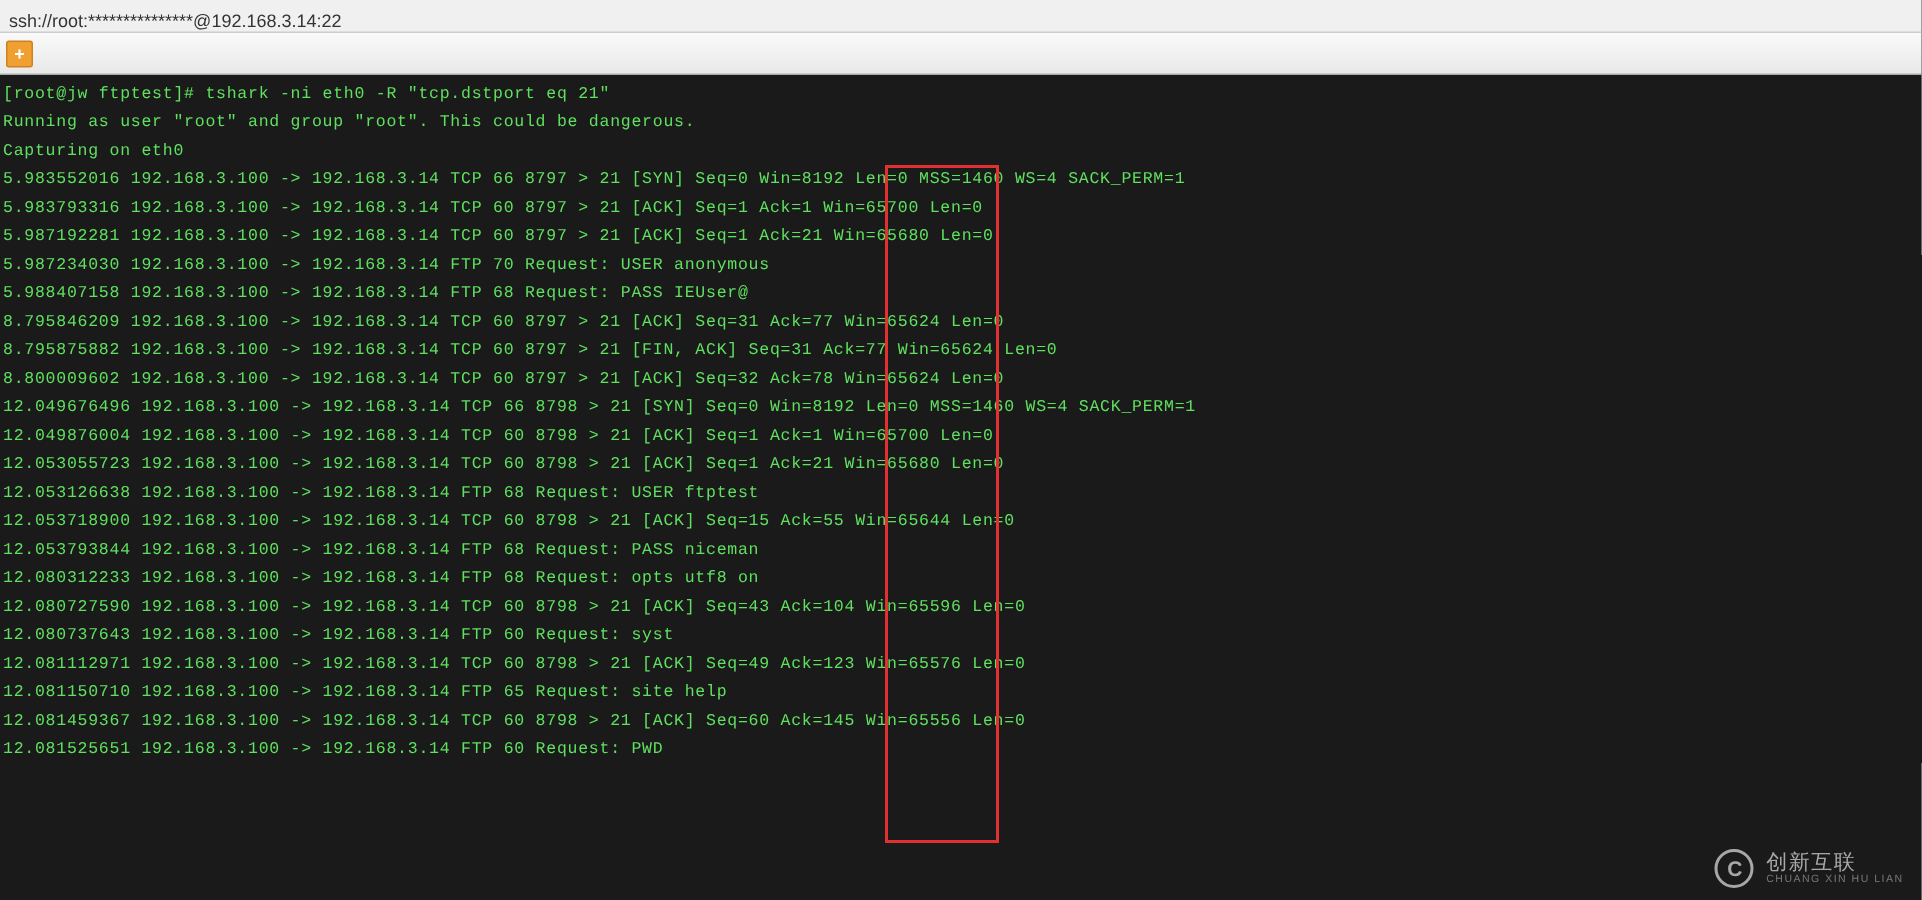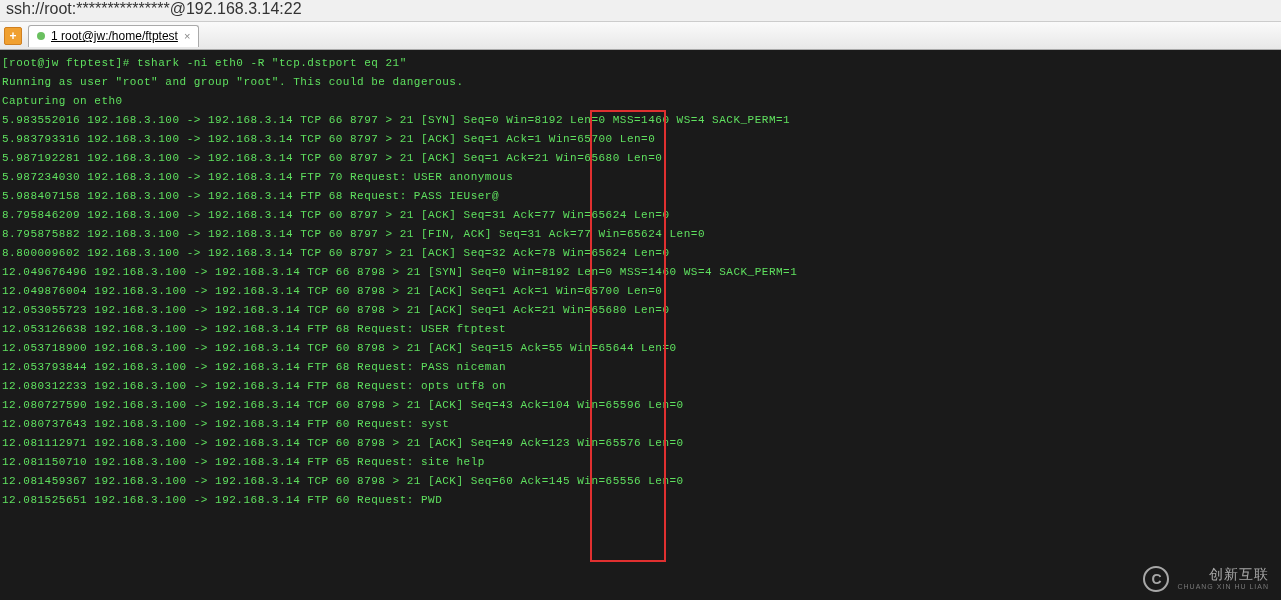--- a/index.html
+++ b/index.html
@@ -1,47 +1,42 @@
 <!DOCTYPE html>
 <html><head>
   <meta charset="utf-8">
   <style>
     * { margin: 0; padding: 0; box-sizing: border-box; }
     body { font-family: "Microsoft YaHei", sans-serif; font-size: 12px; background: #f0f0f0; width: 1281px; height: 600px; overflow: hidden; position: relative; }
-    .title-bar { height: 22px; background: #f0f0f0; border-bottom: 1px solid #ccc; display: flex; align-items: flex-start; padding: 0 6px; font-size: 16px; color: #333; }
+    .title-bar { height: 22px; background: #f0f0f0; border-bottom: 1px solid #ccc; display: flex; align-items: flex-end; padding: 0 6px; font-size: 12px; color: #333; }
     .tab-bar { height: 28px; background: linear-gradient(#fafafa, #e8e8e8); border-bottom: 1px solid #aaa; display: flex; align-items: center; padding: 0 4px; }
     .add-tab { width: 18px; height: 18px; background: #f0a030; border: 1px solid #d08020; border-radius: 2px; margin-right: 6px; display: flex; align-items: center; justify-content: center; color: #fff; font-weight: bold; font-size: 12px; cursor: pointer; }
     .tab { height: 22px; background: #fff; border: 1px solid #aaa; border-bottom: none; border-radius: 3px 3px 0 0; display: flex; align-items: center; padding: 0 8px; font-size: 12px; gap: 6px; }
     .tab .dot { width: 8px; height: 8px; background: #6ac060; border-radius: 50%; }
     .tab .label { text-decoration: underline; color: #000; }
     .tab .close { color: #888; font-size: 11px; cursor: pointer; }
     .terminal { background: #1a1a1a; height: calc(600px - 50px); padding: 4px 2px; font-family: "Consolas", "Courier New", monospace; font-size: 11px; line-height: 19px; color: #5fe05f; white-space: pre; overflow: hidden; position: relative; letter-spacing: 0.5px; }
     .terminal .line { display: block; }
     .highlight-box { position: absolute; border: 2px solid #e03030; pointer-events: none; }
     .watermark { position: absolute; bottom: 8px; right: 12px; display: flex; align-items: center; gap: 8px; color: #c0c0c0; font-size: 13px; opacity: 0.85; }
     .watermark .logo { width: 26px; height: 26px; border: 2px solid #c0c0c0; border-radius: 50%; display: flex; align-items: center; justify-content: center; font-weight: bold; font-size: 14px; color: #c0c0c0; }
     .watermark .text { display: flex; flex-direction: column; line-height: 1.1; }
-    .watermark .cn { font-size: 14px; letter-spacing: 1px; text-align: right; }
+    .watermark .cn { font-size: 14px; letter-spacing: 1px; }
     .watermark .en { font-size: 7px; letter-spacing: 1px; color: #888; }
   </style>
 </head>
 <body>
 
 <div class="title-bar">
   <span>ssh://root:***************@192.168.3.14:22</span>
 </div>
 
 <div class="tab-bar">
   <div class="add-tab">
     <span>+</span>
-  </div>
-  <div class="tab">
-    <span class="dot"></span>
-    <span class="label">1 root@jw:/home/ftptest</span>
-    <span class="close">×</span>
   </div>
 </div>
 
 <div class="terminal" id="terminal"><span class="line">[root@jw ftptest]# tshark -ni eth0 -R "tcp.dstport eq 21"</span><span class="line">Running as user "root" and group "root". This could be dangerous.</span><span class="line">Capturing on eth0</span><span class="line">5.983552016 192.168.3.100 -&gt; 192.168.3.14 TCP 66 8797 &gt; 21 [SYN] Seq=0 Win=8192 Len=0 MSS=1460 WS=4 SACK_PERM=1</span><span class="line">5.983793316 192.168.3.100 -&gt; 192.168.3.14 TCP 60 8797 &gt; 21 [ACK] Seq=1 Ack=1 Win=65700 Len=0</span><span class="line">5.987192281 192.168.3.100 -&gt; 192.168.3.14 TCP 60 8797 &gt; 21 [ACK] Seq=1 Ack=21 Win=65680 Len=0</span><span class="line">5.987234030 192.168.3.100 -&gt; 192.168.3.14 FTP 70 Request: USER anonymous</span><span class="line">5.988407158 192.168.3.100 -&gt; 192.168.3.14 FTP 68 Request: PASS IEUser@</span><span class="line">8.795846209 192.168.3.100 -&gt; 192.168.3.14 TCP 60 8797 &gt; 21 [ACK] Seq=31 Ack=77 Win=65624 Len=0</span><span class="line">8.795875882 192.168.3.100 -&gt; 192.168.3.14 TCP 60 8797 &gt; 21 [FIN, ACK] Seq=31 Ack=77 Win=65624 Len=0</span><span class="line">8.800009602 192.168.3.100 -&gt; 192.168.3.14 TCP 60 8797 &gt; 21 [ACK] Seq=32 Ack=78 Win=65624 Len=0</span><span class="line">12.049676496 192.168.3.100 -&gt; 192.168.3.14 TCP 66 8798 &gt; 21 [SYN] Seq=0 Win=8192 Len=0 MSS=1460 WS=4 SACK_PERM=1</span><span class="line">12.049876004 192.168.3.100 -&gt; 192.168.3.14 TCP 60 8798 &gt; 21 [ACK] Seq=1 Ack=1 Win=65700 Len=0</span><span class="line">12.053055723 192.168.3.100 -&gt; 192.168.3.14 TCP 60 8798 &gt; 21 [ACK] Seq=1 Ack=21 Win=65680 Len=0</span><span class="line">12.053126638 192.168.3.100 -&gt; 192.168.3.14 FTP 68 Request: USER ftptest</span><span class="line">12.053718900 192.168.3.100 -&gt; 192.168.3.14 TCP 60 8798 &gt; 21 [ACK] Seq=15 Ack=55 Win=65644 Len=0</span><span class="line">12.053793844 192.168.3.100 -&gt; 192.168.3.14 FTP 68 Request: PASS niceman</span><span class="line">12.080312233 192.168.3.100 -&gt; 192.168.3.14 FTP 68 Request: opts utf8 on</span><span class="line">12.080727590 192.168.3.100 -&gt; 192.168.3.14 TCP 60 8798 &gt; 21 [ACK] Seq=43 Ack=104 Win=65596 Len=0</span><span class="line">12.080737643 192.168.3.100 -&gt; 192.168.3.14 FTP 60 Request: syst</span><span class="line">12.081112971 192.168.3.100 -&gt; 192.168.3.14 TCP 60 8798 &gt; 21 [ACK] Seq=49 Ack=123 Win=65576 Len=0</span><span class="line">12.081150710 192.168.3.100 -&gt; 192.168.3.14 FTP 65 Request: site help</span><span class="line">12.081459367 192.168.3.100 -&gt; 192.168.3.14 TCP 60 8798 &gt; 21 [ACK] Seq=60 Ack=145 Win=65556 Len=0</span><span class="line">12.081525651 192.168.3.100 -&gt; 192.168.3.14 FTP 60 Request: PWD</span><div class="highlight-box" style="left: 590px; top: 60px; width: 76px; height: 452px;"></div></div>
 
 <div class="watermark">
   <div class="logo">
     <span>C</span>
   </div>
   <div class="text">

